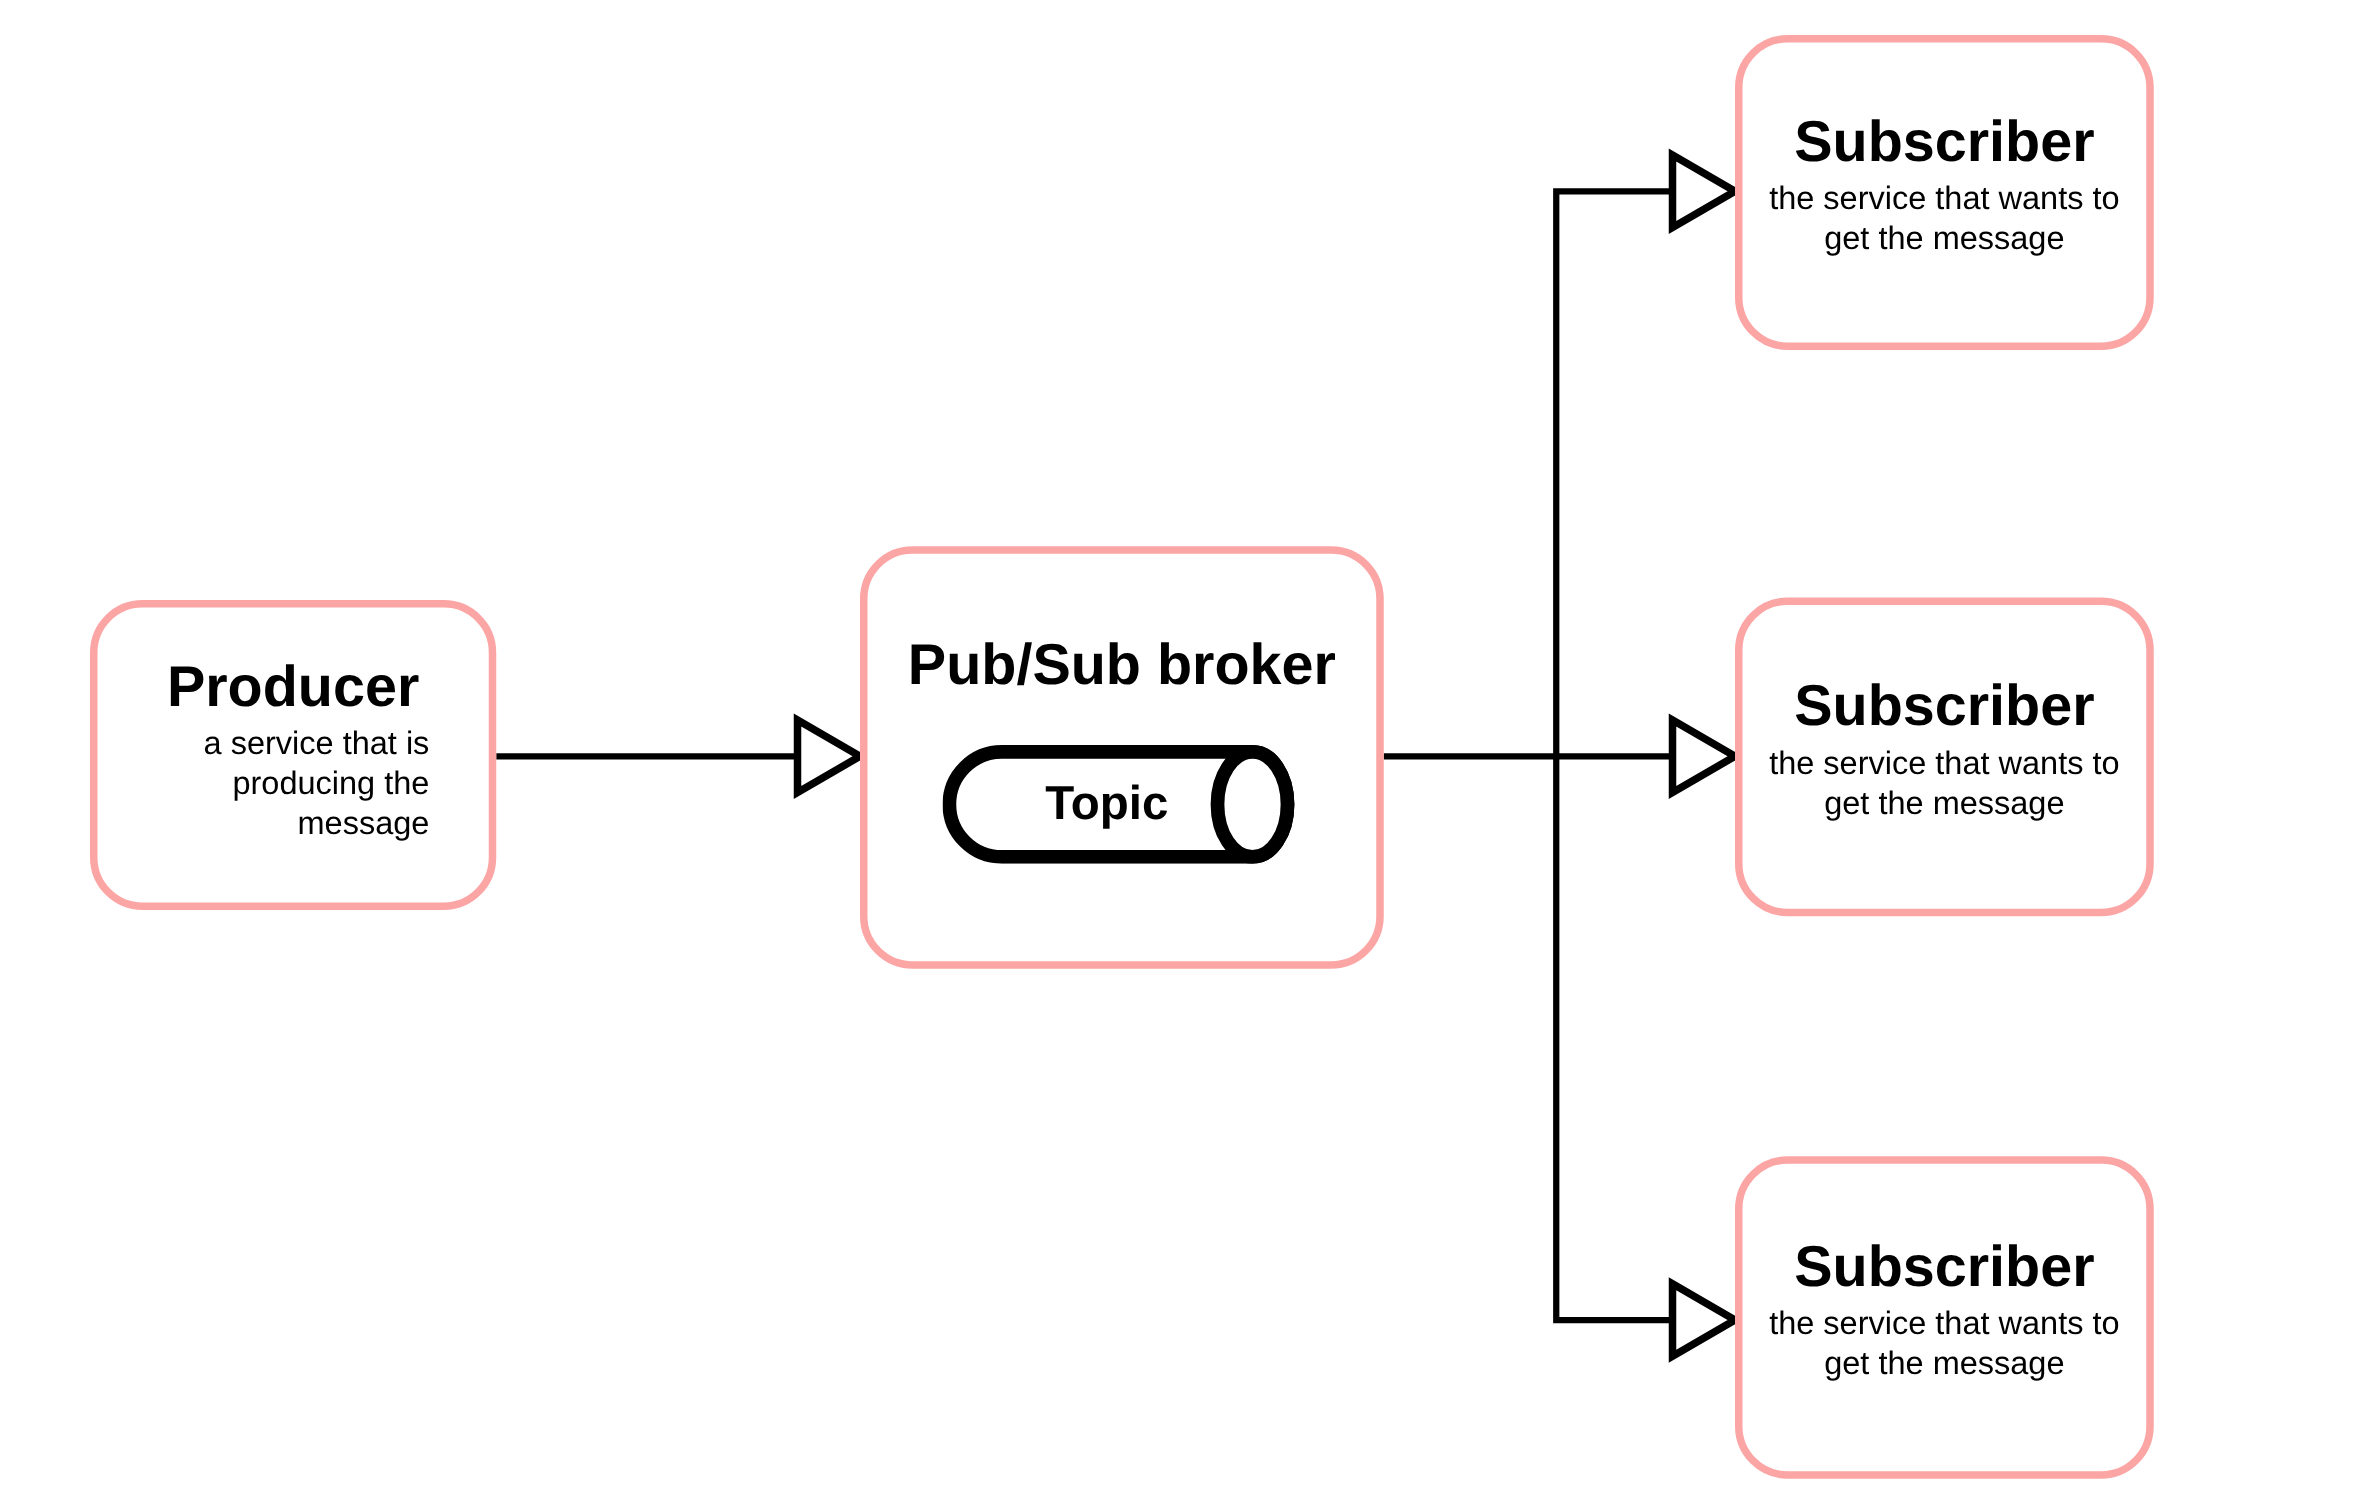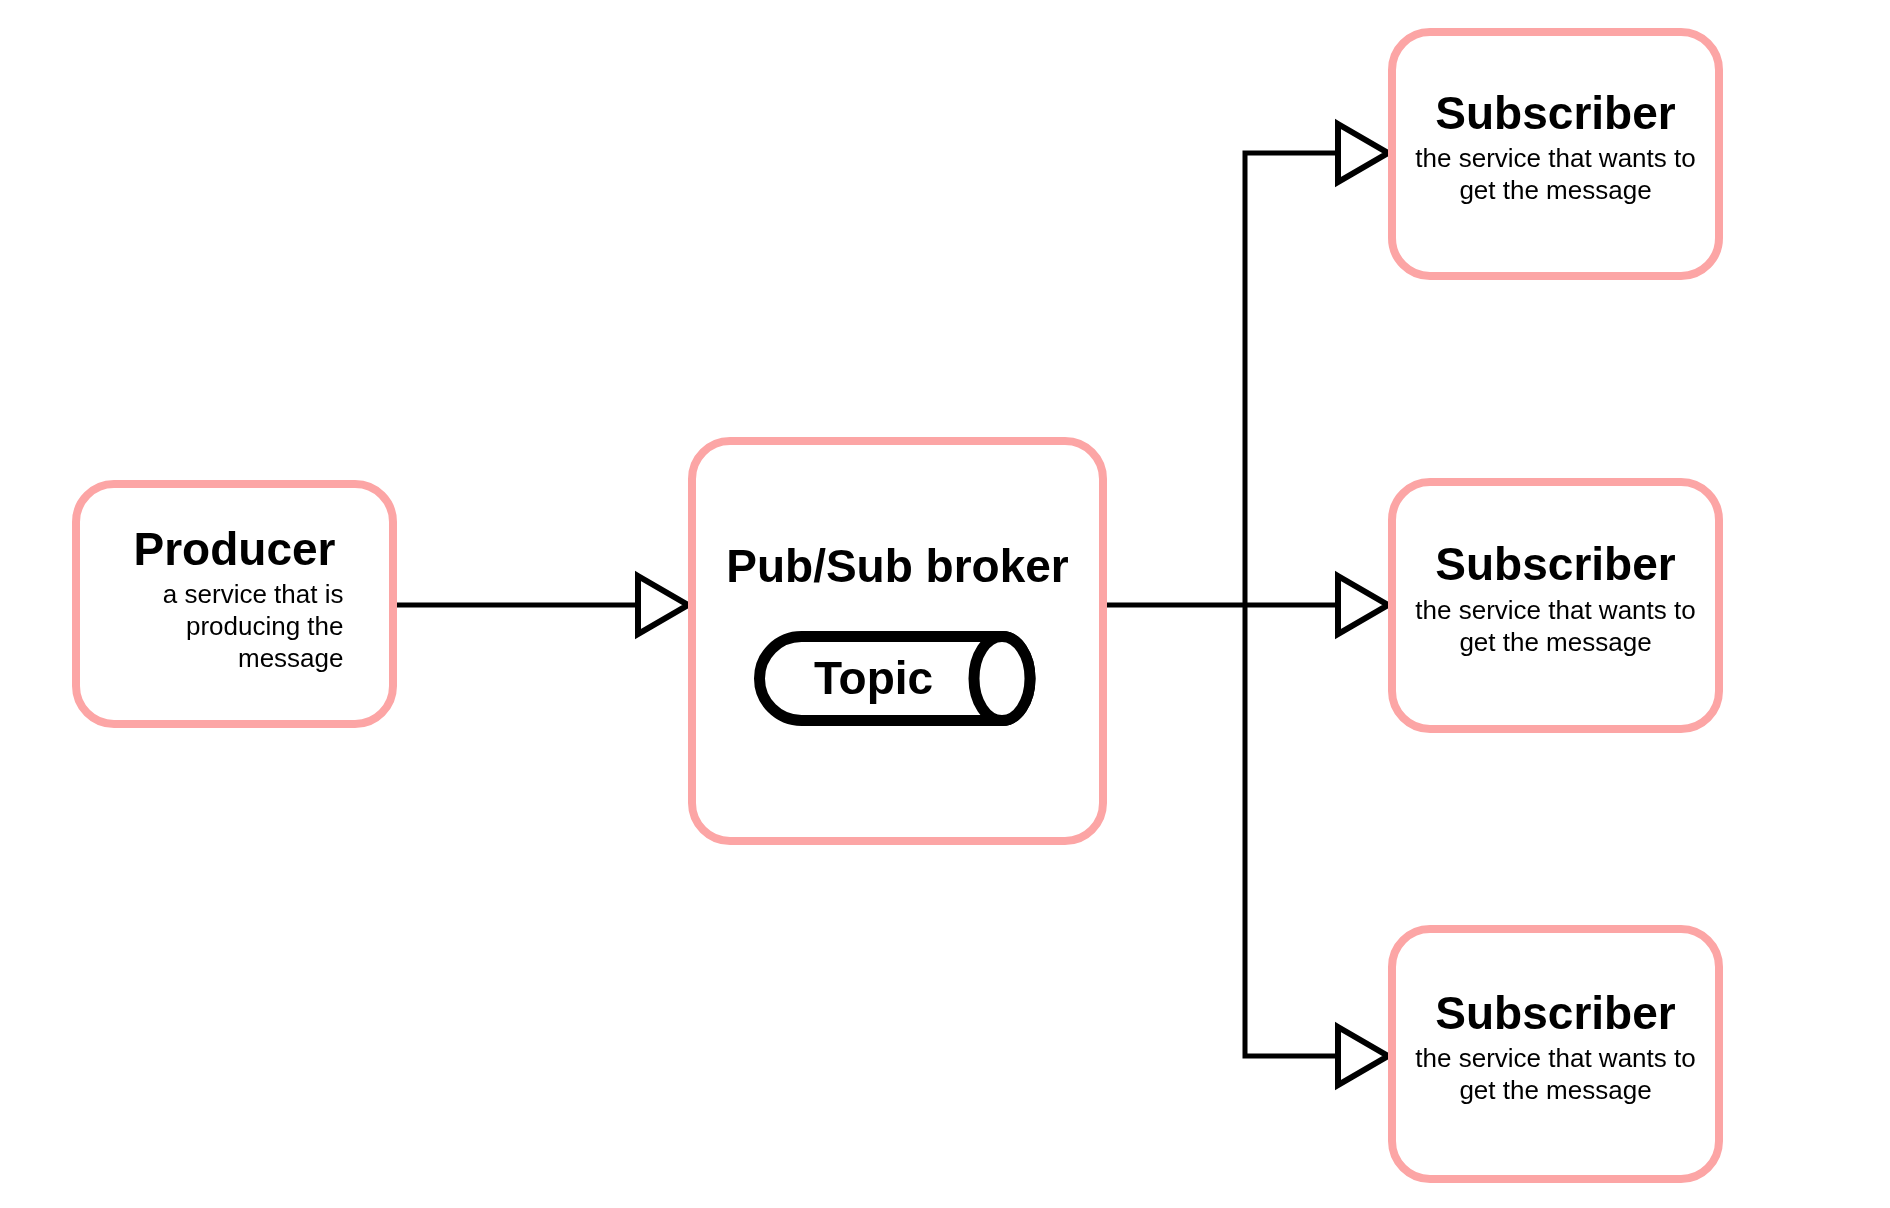--- a/index.html
+++ b/index.html
@@ -20,21 +20,21 @@
     position: absolute;
     left: 0;
     top: 0;
     width: 1890px;
     height: 1208px;
   }
   .node {
     position: absolute;
     box-sizing: border-box;
     background: #ffffff;
-    border: 8px solid #fca5a5;
+    border: 6px solid #fca5a5;
     border-radius: 42px;
     display: flex;
     flex-direction: column;
     align-items: center;
     justify-content: center;
     text-align: center;
   }
   .node .title {
     font-size: 46px;
     font-weight: bold;
@@ -55,46 +55,46 @@
     padding-bottom: 10px;
     text-align: right;
   }
   .producer .subtitle {
     max-width: 218px;
   }
   .broker {
     left: 688px;
     top: 437px;
     width: 419px;
-    height: 408px;
+    height: 338px;
     padding-bottom: 16px;
   }
   .broker .cylinder-wrap {
     position: relative;
     width: 288px;
     height: 95px;
     margin-top: 38px;
   }
   .broker .cylinder-wrap svg {
     position: absolute;
     left: 0;
     top: 0;
   }
   .topic-label {
     position: absolute;
-    left: 0;
+    left: 12px;
     top: 0;
     width: 100%;
     height: 100%;
     box-sizing: border-box;
     padding-right: 48px;
     display: flex;
     align-items: center;
     justify-content: center;
-    font-size: 46px;
+    font-size: 38px;
     font-weight: bold;
   }
   .subscriber {
     left: 1388px;
     width: 335px;
     padding-bottom: 14px;
   }
   .subscriber .subtitle {
     max-width: 292px;
   }

